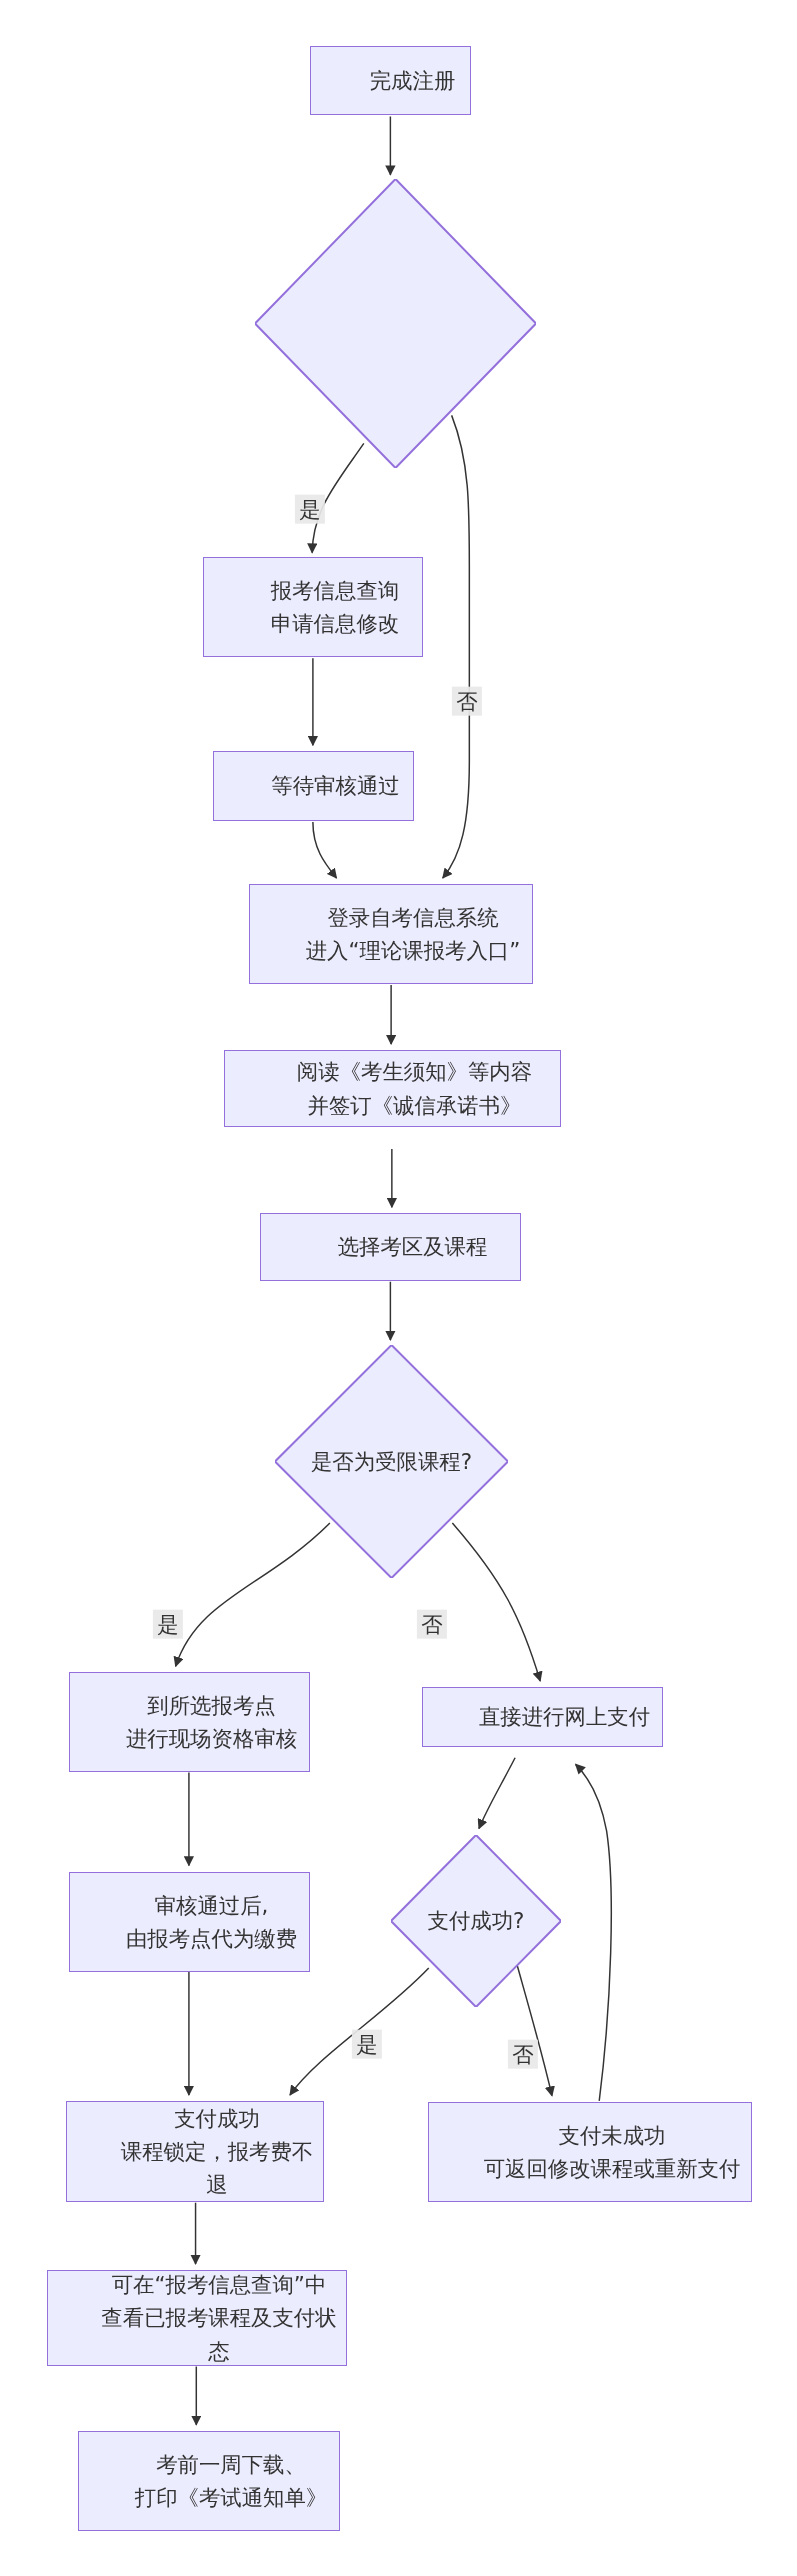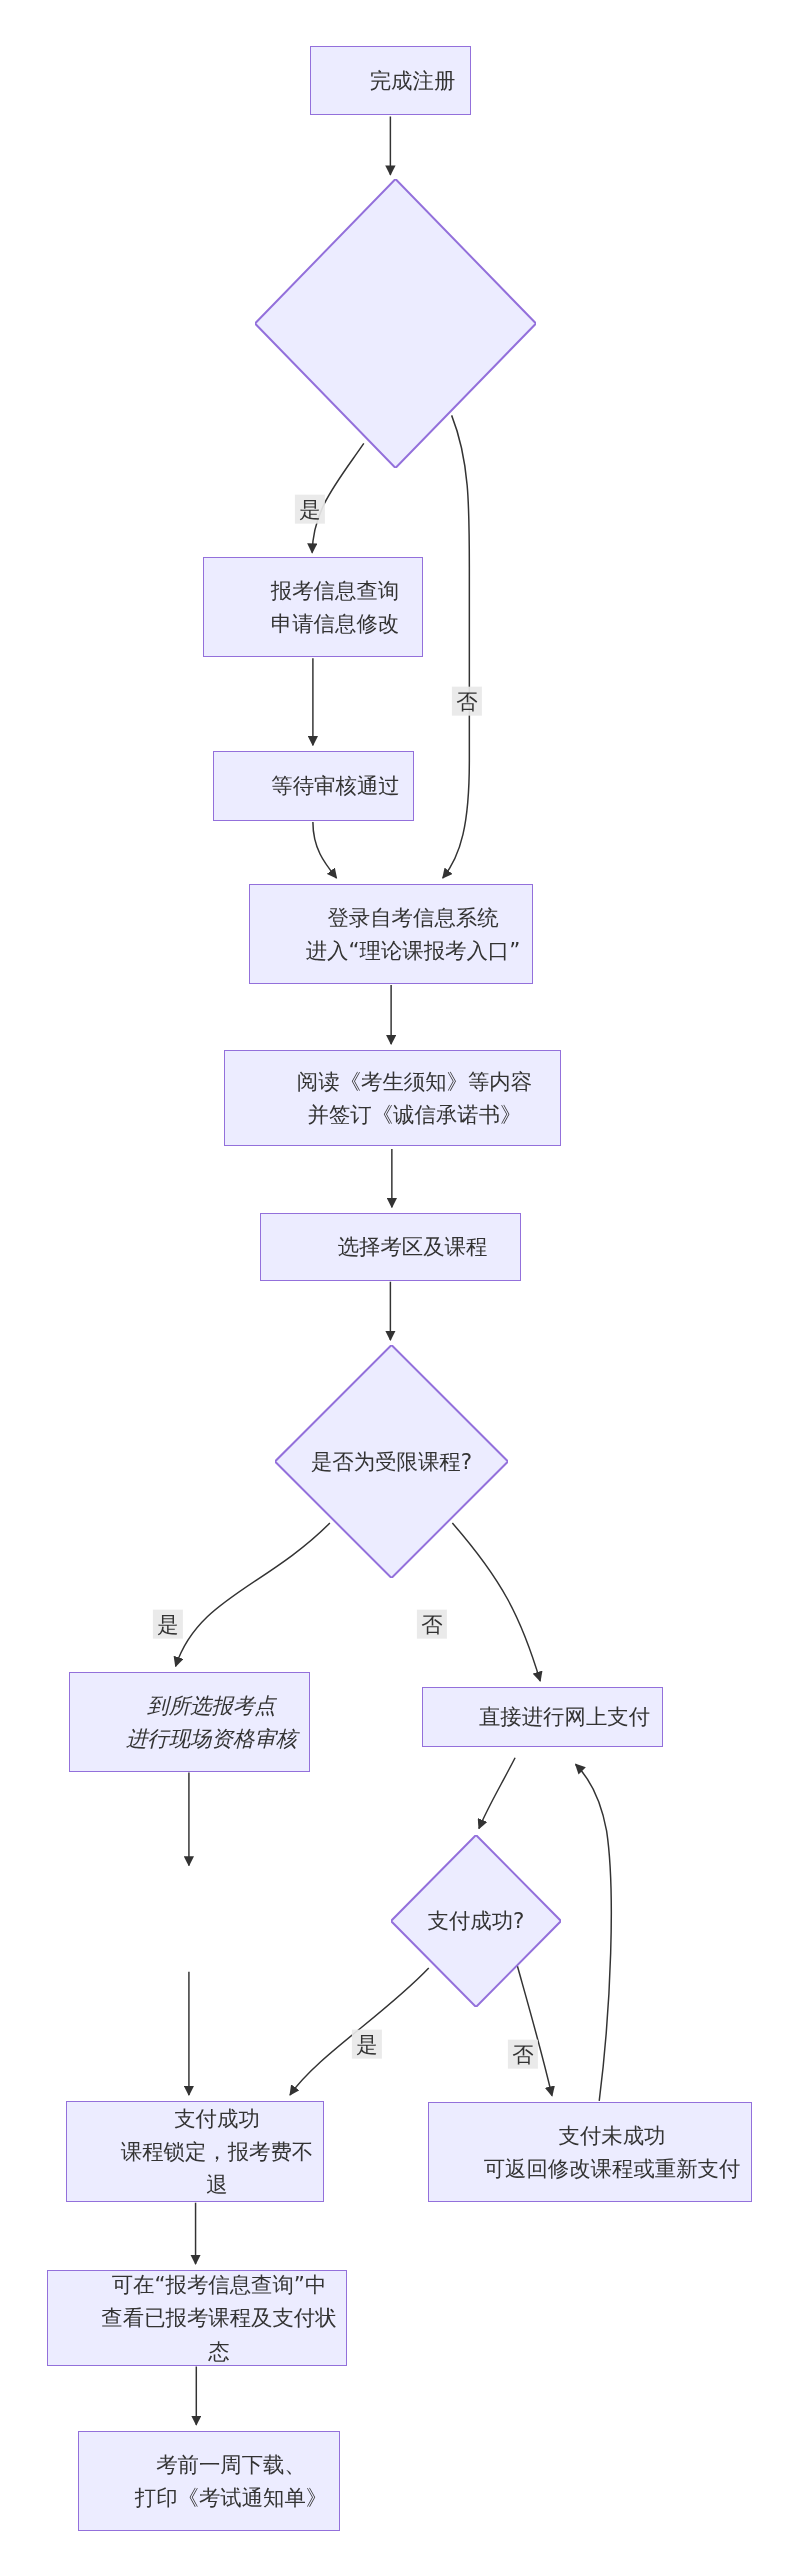--- a/index.html
+++ b/index.html
@@ -95,45 +95,49 @@
 
   <div class="node rect" style="left:213px;top:751px;width:201px;height:70px;">
     <div class="ntext">等待审核通过</div>
   </div>
 
   <div class="node rect" style="left:249px;top:884px;width:284px;height:100px;">
     <div class="ntext">登录自考信息系统
 进入“理论课报考入口”</div>
   </div>
 
-  <div class="node rect" style="left:224px;top:1050px;width:337px;height:96px;">
+  <div class="node rect" style="left:224px;top:1050px;width:337px;height:77px;">
     <div class="ntext">阅读《考生须知》等内容
 并签订《诚信承诺书》</div>
   </div>
 
   <div class="node rect" style="left:260px;top:1213px;width:261px;height:68px;">
     <div class="ntext">选择考区及课程</div>
   </div>
 
   <div class="node diamond" style="left:275px;top:1345px;width:233px;height:233px;">
     <svg class="dshape" viewBox="0 0 100 100" preserveAspectRatio="none">
         <polygon points="50,0 100,50 50,100 0,50"></polygon>
       </svg>
     <div class="ntext">是否为受限课程?</div>
   </div>
 
-  <div class="node rect" style="left:69px;top:1672px;width:241px;height:100px;font-style:italic;">
+  <div class="node rect" style="left:69px;top:1672px;width:241px;height:100px;">
     <div class="ntext">到所选报考点
 进行现场资格审核</div>
   </div>
 
   <div class="node rect" style="left:422px;top:1687px;width:241px;height:60px;">
     <div class="ntext">直接进行网上支付</div>
   </div>
 
+  <div class="node rect" style="left:69px;top:1872px;width:241px;height:100px;">
+    <div class="ntext">审核通过后,
+由报考点代为缴费</div>
+  </div>
 
   <div class="node diamond" style="left:391px;top:1835px;width:170px;height:172px;">
     <svg class="dshape" viewBox="0 0 100 100" preserveAspectRatio="none">
         <polygon points="50,0 100,50 50,100 0,50"></polygon>
       </svg>
     <div class="ntext">支付成功?</div>
   </div>
 
   <div class="node rect" style="left:66px;top:2101px;width:258px;height:101px;">
     <div class="ntext">支付成功

